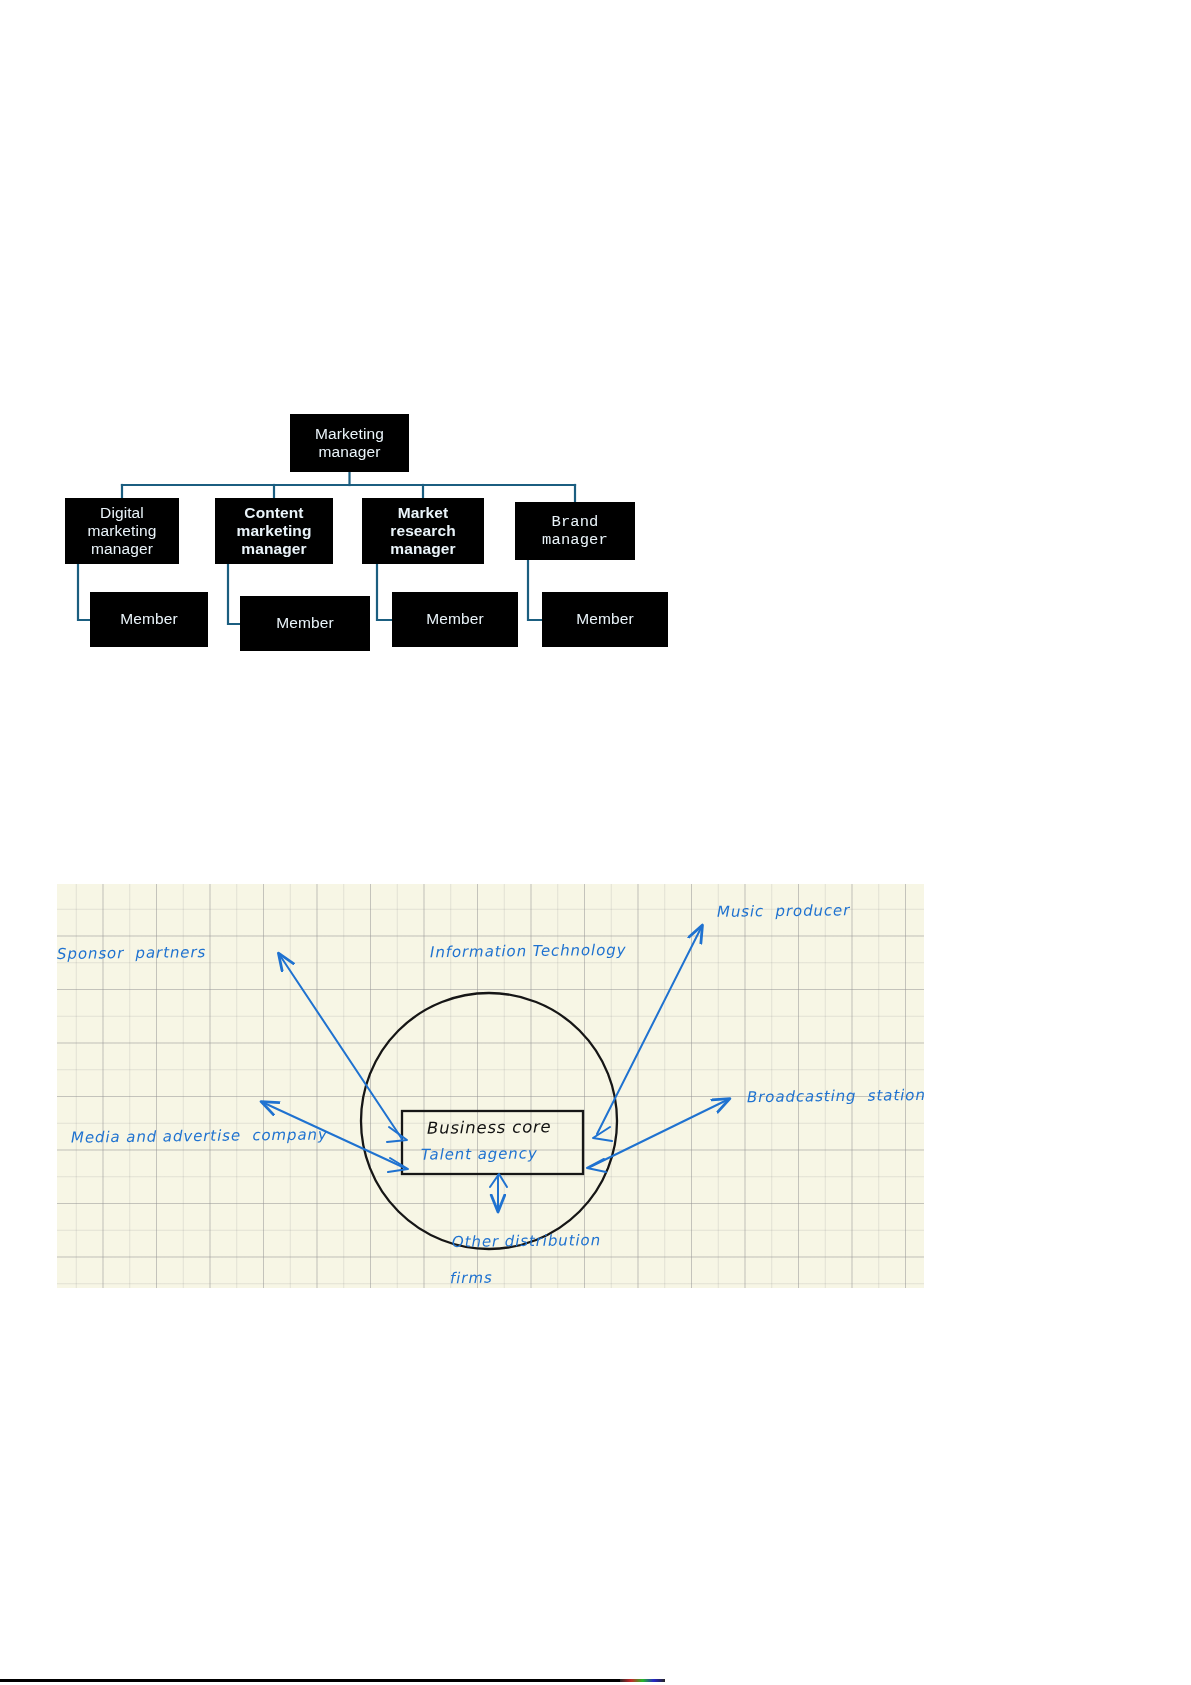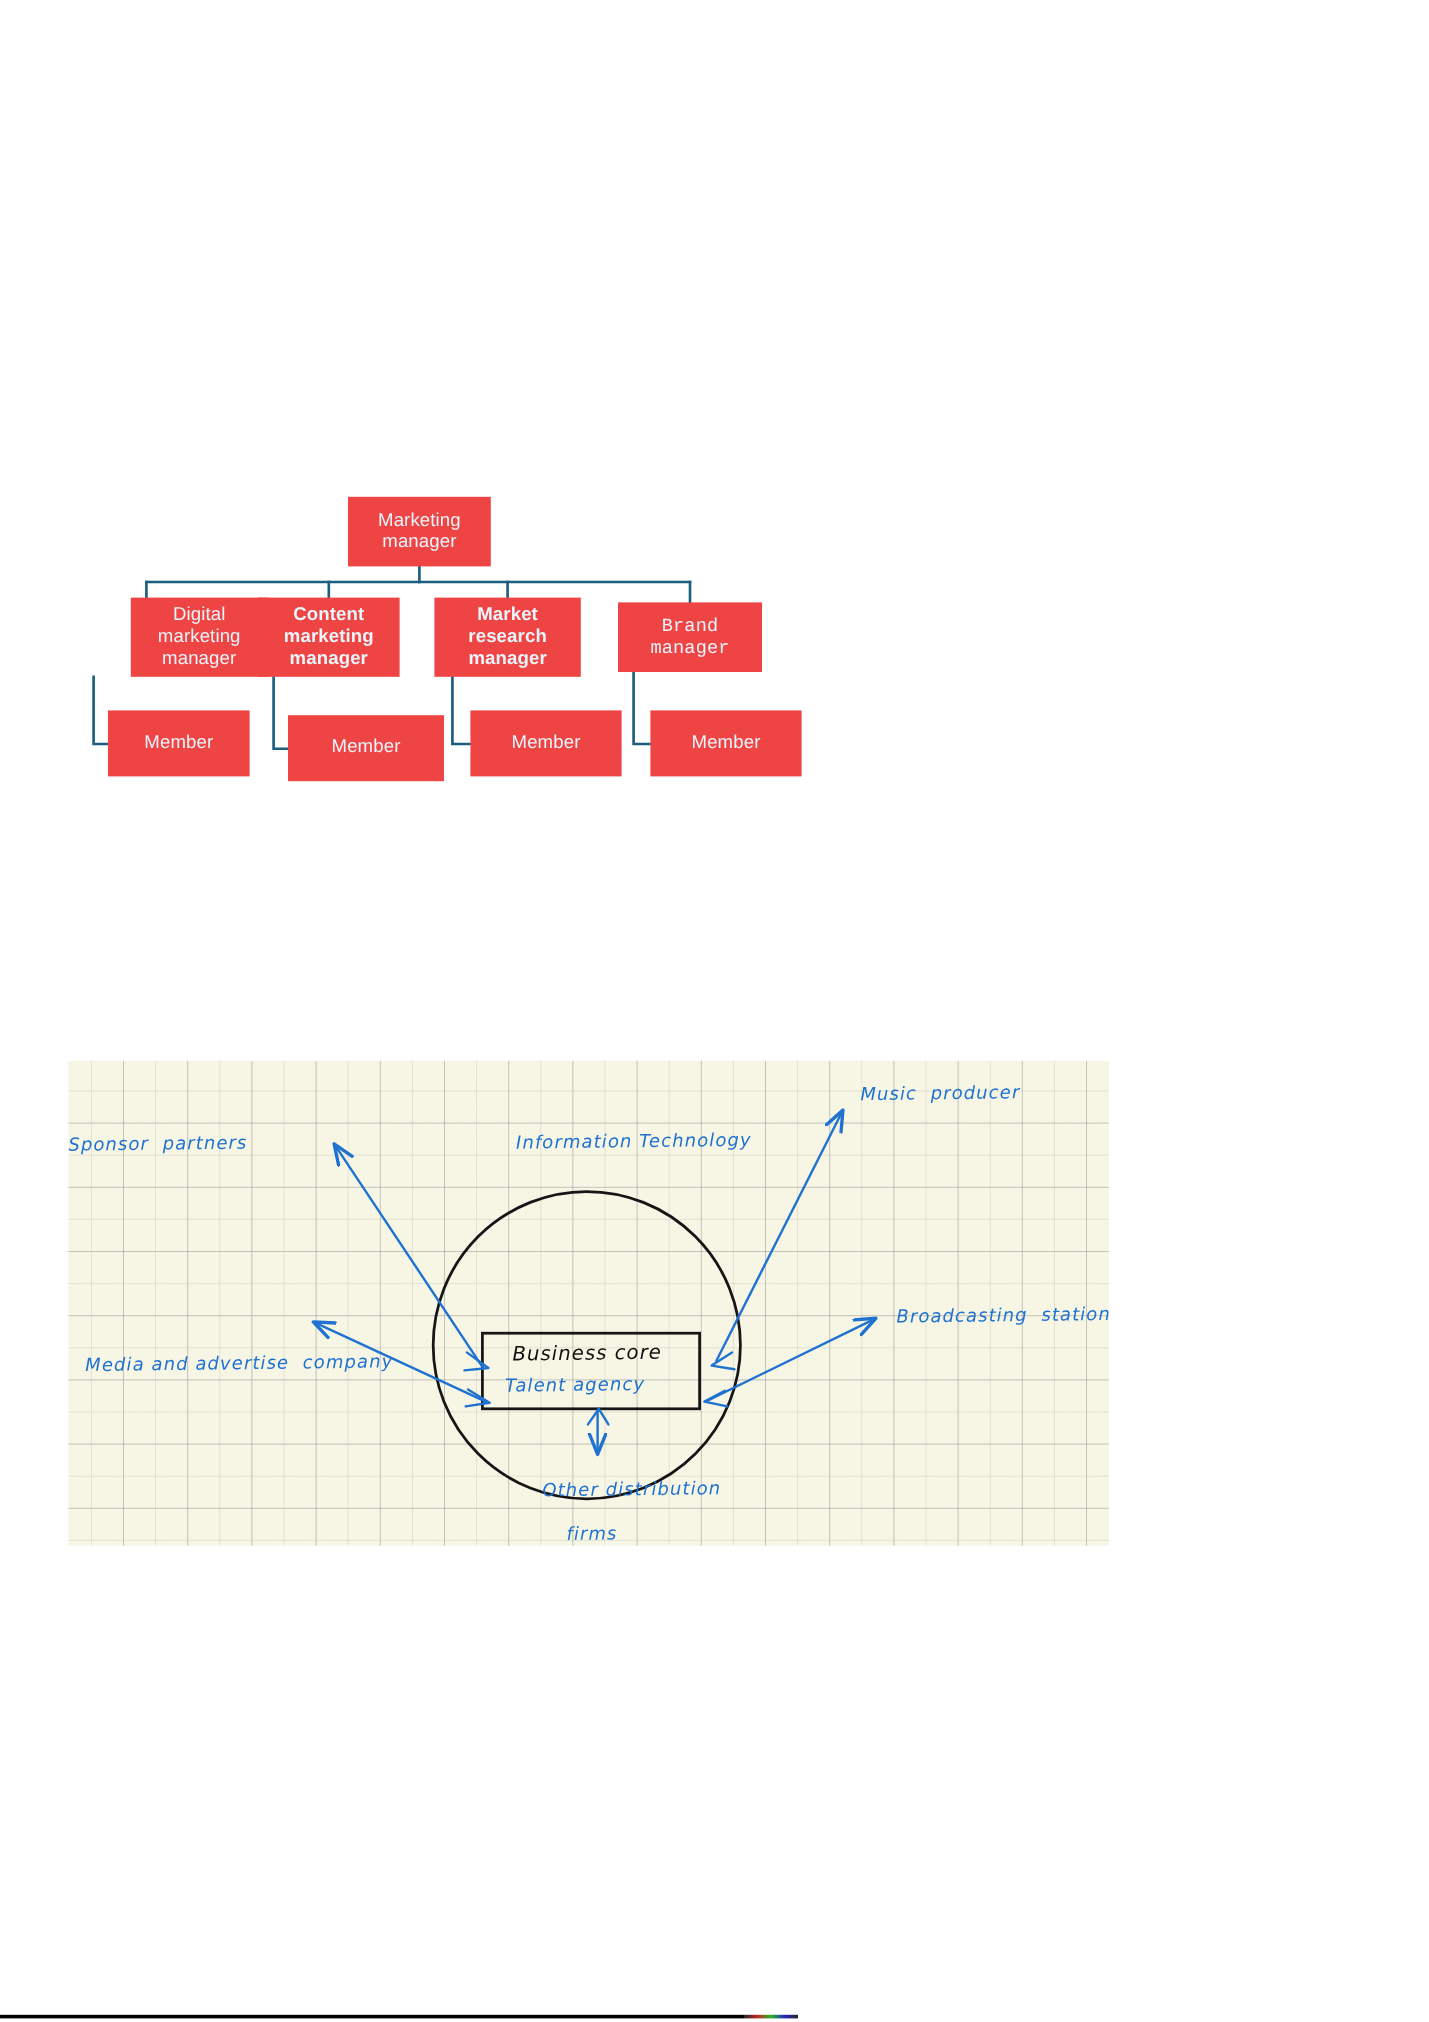--- a/index.html
+++ b/index.html
@@ -23,21 +23,21 @@
   #org-chart {
     position: absolute;
     left: 0;
     top: 0;
     width: 1191px;
     height: 1685px;
     pointer-events: none;
   }
   .org-box {
     position: absolute;
-    background: #ef4444;
+    background: #000000;
     color: #eaf4fa;
     display: flex;
     align-items: center;
     justify-content: center;
     text-align: center;
     line-height: 1.18;
     font-size: 15.5px;
     letter-spacing: 0.1px;
     box-sizing: border-box;
     padding: 2px 21px;
@@ -131,21 +131,21 @@
       <path d="M78,564 L78,620 L90,620"></path>
       <path d="M228,564 L228,624 L240,624"></path>
       <path d="M377,564 L377,620 L392,620"></path>
       <path d="M528,560 L528,620 L542,620"></path>
     </g>
   </svg>
 
   <div class="org-box lead" style="left:290px; top:414px; width:119px; height:58px;">Marketing
 manager</div>
 
-  <div class="org-box" style="left:65px; top:498px; width:114px; height:66px;margin-left:44px;">Digital
+  <div class="org-box" style="left:65px; top:498px; width:114px; height:66px;">Digital
 marketing
 manager</div>
   <div class="org-box" style="left:215px; top:498px; width:118px; height:66px;font-weight:bold;">Content
 marketing
 manager</div>
   <div class="org-box" style="left:362px; top:498px; width:122px; height:66px;font-weight:bold;">Market
 research
 manager</div>
   <div class="org-box" style="left:515px; top:502px; width:120px; height:58px;font-family:Liberation Mono, monospace;">Brand
 manager</div>
@@ -199,19 +199,19 @@
     <div class="hand-label" style="left:0px; top:60px;">Sponsor  partners</div>
 
     <div class="hand-label" style="left:660px; top:18px;">Music  producer</div>
 
     <div class="hand-label" style="left:14px; top:243px;">Media and advertise  company</div>
 
     <div class="hand-label" style="left:690px; top:203px;">Broadcasting  stations</div>
 
     <div class="hand-label" style="left:395px; top:348px;">Other distribution</div>
 
-    <div class="hand-label" style="left:415px; top:385px;">firms</div>
+    <div class="hand-label" style="left:393px; top:385px;">firms</div>
   </div>
 
   <div id="footer-rule"></div>
   <div id="footer-rule-tail"></div>
 
 </div>
 
 </body></html>

